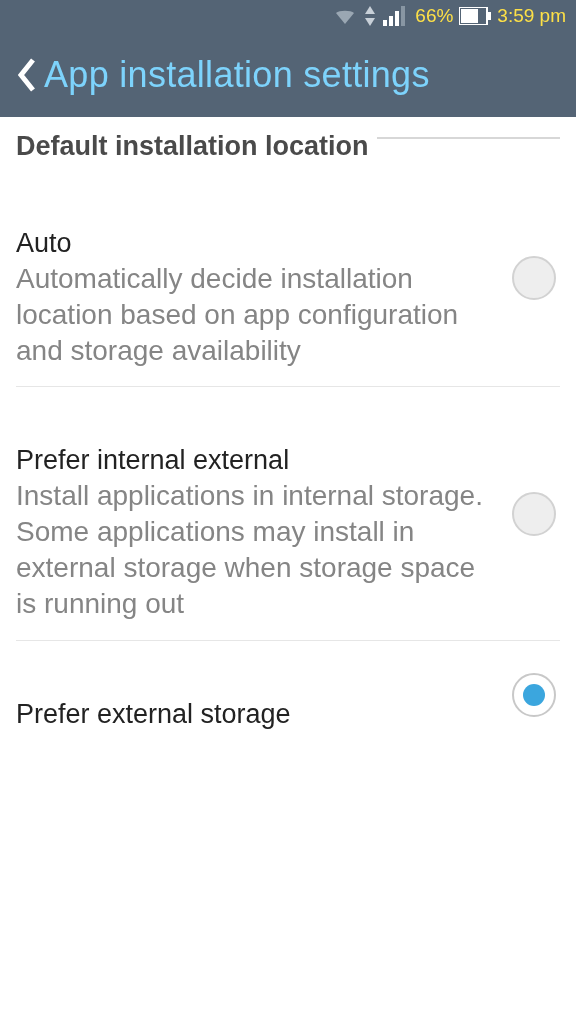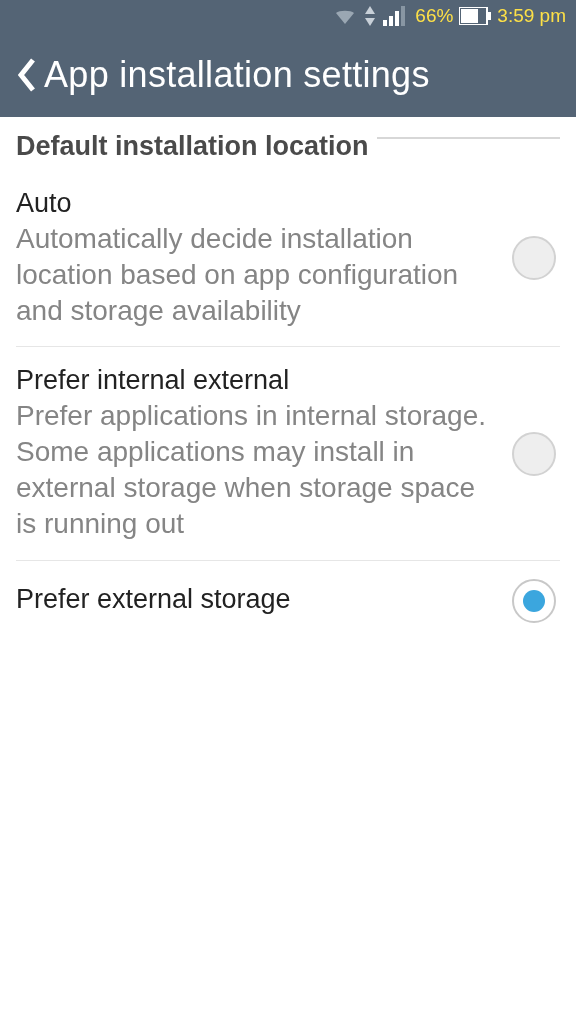--- a/index.html
+++ b/index.html
@@ -25,21 +25,21 @@
     display: inline-flex;
     align-items: center;
   }
   .status-bar svg { display: block; }
   .header {
     height: 85px;
     background: #546475;
     display: flex;
     align-items: center;
     padding: 0 10px 0 14px;
-    color: #ffffff;
+    color: #7dd3fc;
   }
   .back-chevron {
     width: 26px;
     height: 50px;
     display: flex;
     align-items: center;
     justify-content: center;
     margin-right: 4px;
   }
   .header-title {
@@ -77,20 +77,21 @@
   .option-row:last-child { border-bottom: none; }
   .option-text {
     flex: 1;
     min-width: 0;
   }
   .option-title {
     font-size: 27px;
     color: #222;
     margin-bottom: 2px;
     font-weight: 400;
+    margin-top: 40px;
   }
   .option-desc {
     font-size: 28px;
     color: #858585;
     line-height: 1.28;
   }
   .radio {
     width: 44px;
     height: 44px;
     border-radius: 50%;
@@ -169,21 +170,21 @@
     <div class="option-text">
       <div class="option-title">Auto</div>
       <div class="option-desc">Automatically decide installation location based on app configuration and storage availability</div>
     </div>
     <div class="radio radio-unchecked"></div>
   </div>
 
   <div class="option-row">
     <div class="option-text">
       <div class="option-title">Prefer internal external</div>
-      <div class="option-desc">Prefer applications in internal storage. Some applications may install in external storage when storage space is running out</div>
+      <div class="option-desc">Install applications in internal storage. Some applications may install in external storage when storage space is running out</div>
     </div>
     <div class="radio radio-unchecked"></div>
   </div>
 
   <div class="option-row">
     <div class="option-text">
       <div class="option-title">Prefer external storage</div>
     </div>
     <div class="radio radio-checked">
       <div class="radio-dot"></div>

